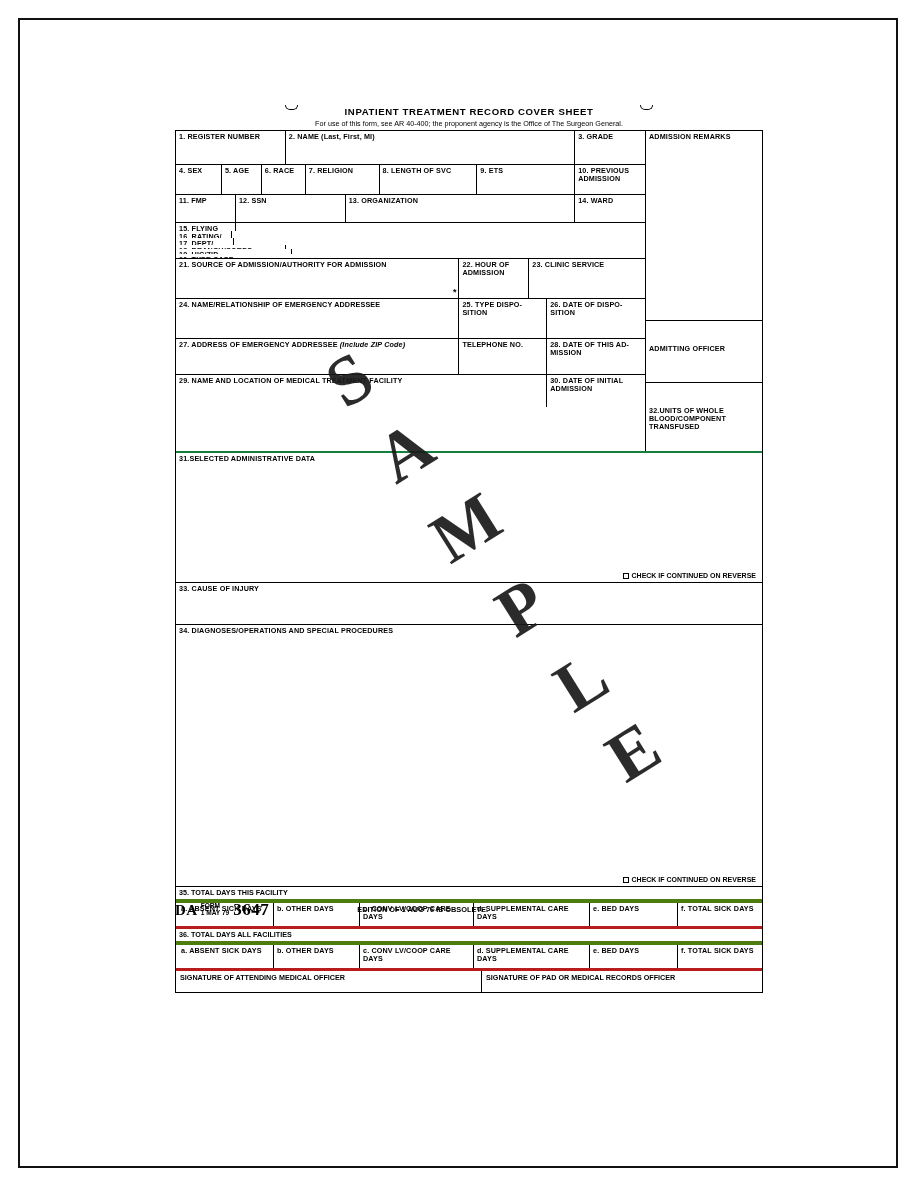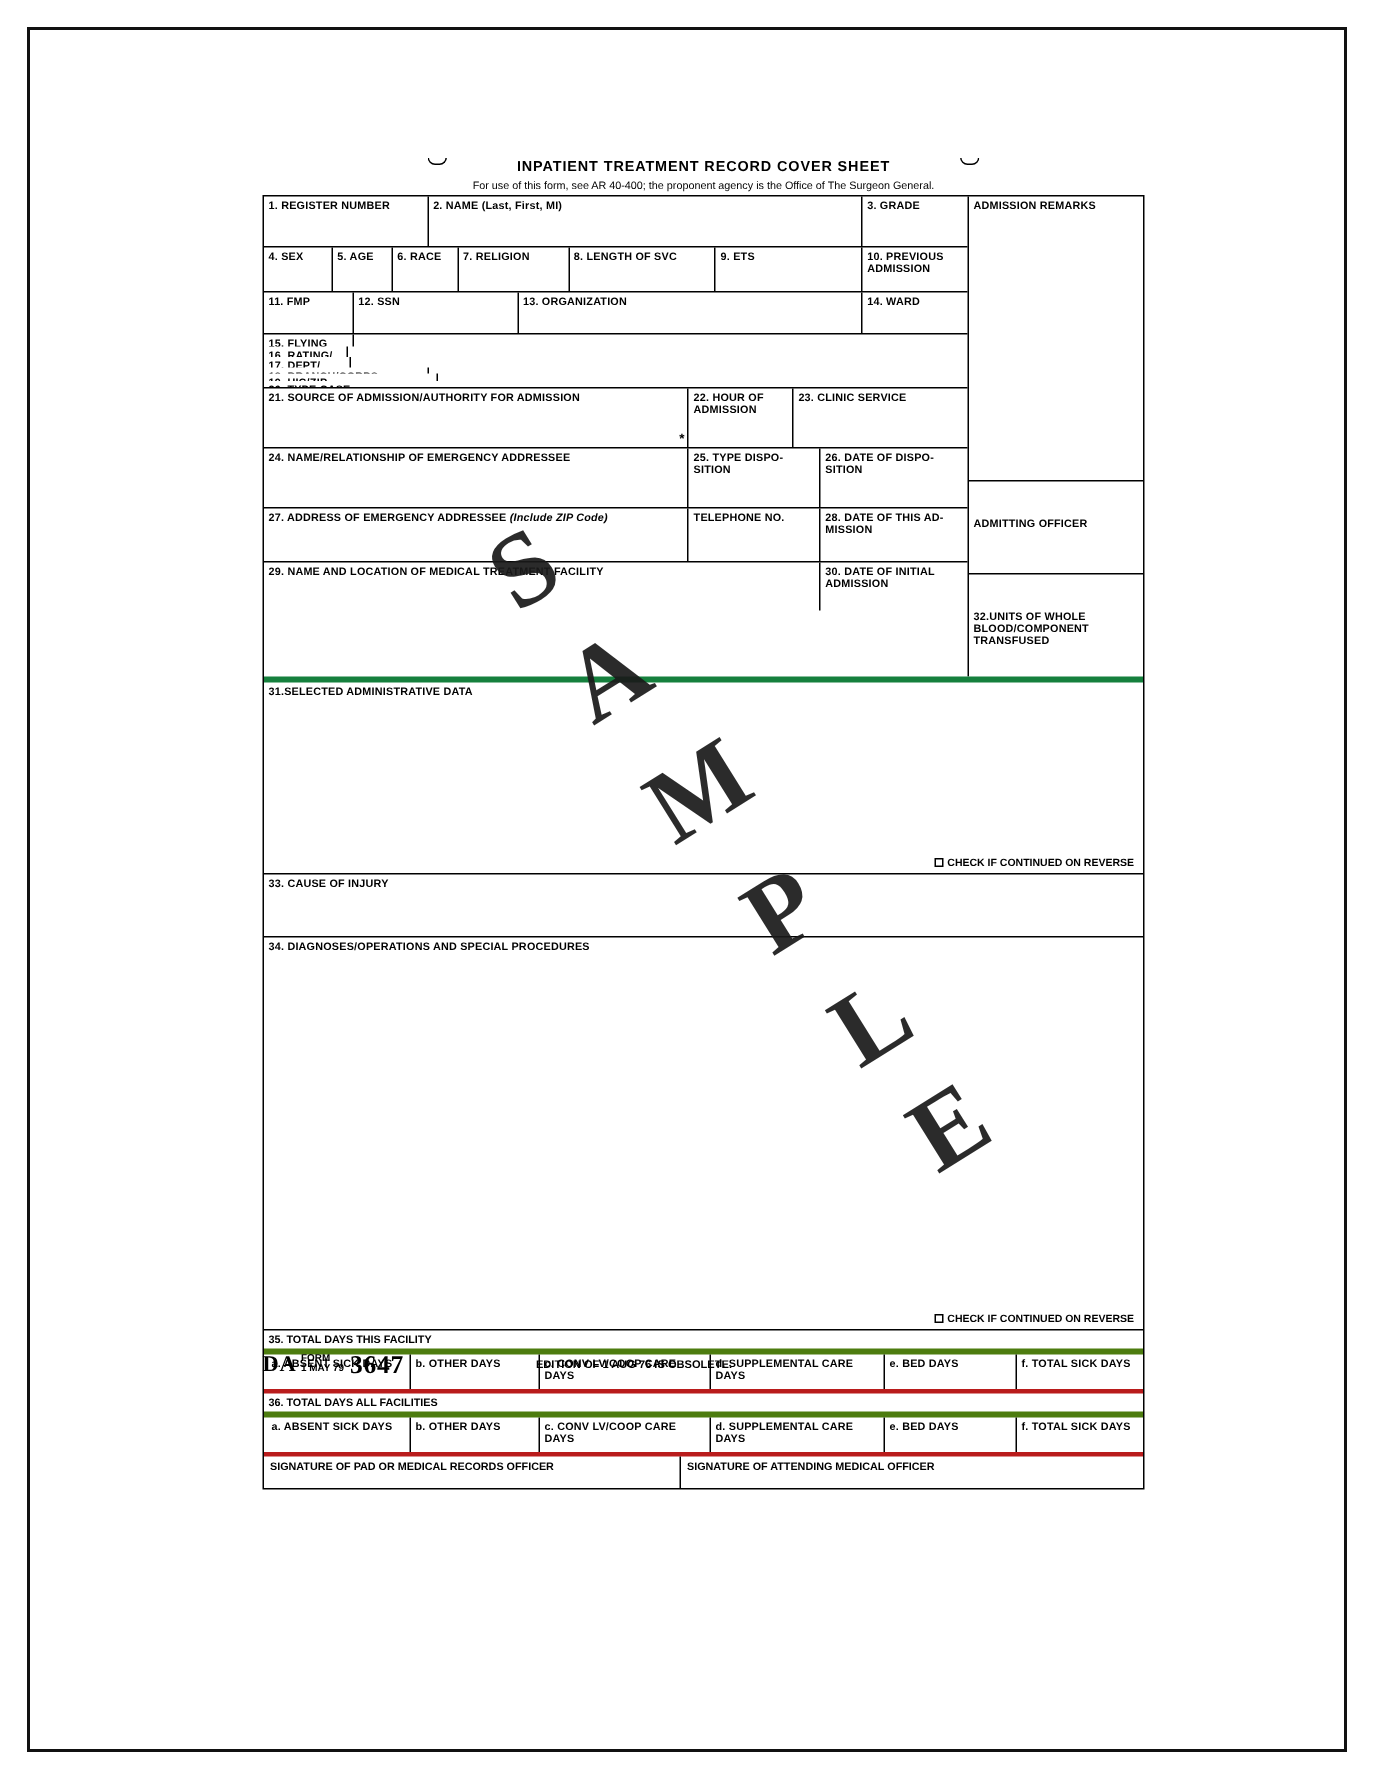--- a/index.html
+++ b/index.html
@@ -353,21 +353,21 @@
           </div>
           <div class="rmk-cell" style="height:62px">
             <span class="lbl" style="padding-top:22px;display:block">ADMITTING OFFICER</span>
           </div>
           <div class="rmk-cell" style="height:68px;border-bottom:none">
             <span class="lbl" style="padding-top:22px;display:block">32.UNITS OF WHOLE BLOOD/COMPONENT TRANSFUSED</span>
           </div>
         </div>
       </div>
 
-      <div class="big-box" style="height:132px;border-top:4px solid #15803d">
+      <div class="big-box" style="height:132px;border-top:2px solid #15803d">
         <span class="lbl">31.SELECTED ADMINISTRATIVE DATA</span>
         <span class="chk"><span class="sq"></span><span>CHECK IF CONTINUED ON REVERSE</span></span>
       </div>
 
       <div class="big-box" style="height:42px">
         <span class="lbl">33. CAUSE OF INJURY</span>
       </div>
 
       <div class="big-box" style="height:262px">
         <span class="lbl">34. DIAGNOSES/OPERATIONS AND SPECIAL PROCEDURES</span>
@@ -416,25 +416,25 @@
         </div>
         <div class="sec-cell" style="width:88px">
           <span class="lbl">e. BED DAYS</span>
         </div>
         <div class="sec-cell" style="width:84px">
           <span class="lbl">f. TOTAL SICK DAYS</span>
         </div>
       </div>
 
       <div class="sig-row">
+        <div class="sig-cell" style="width:306px">
+          <span>SIGNATURE OF ATTENDING MEDICAL OFFICER</span>
+        </div>
         <div class="sig-cell" style="width:278px">
           <span>SIGNATURE OF PAD OR MEDICAL RECORDS OFFICER</span>
-        </div>
-        <div class="sig-cell" style="width:306px">
-          <span>SIGNATURE OF ATTENDING MEDICAL OFFICER</span>
         </div>
       </div>
 
     </div>
   </div>
 
   <div class="footer">
     <span class="da-mark">DA</span>
     <span class="da-small">
       <span>FORM</span><br>

